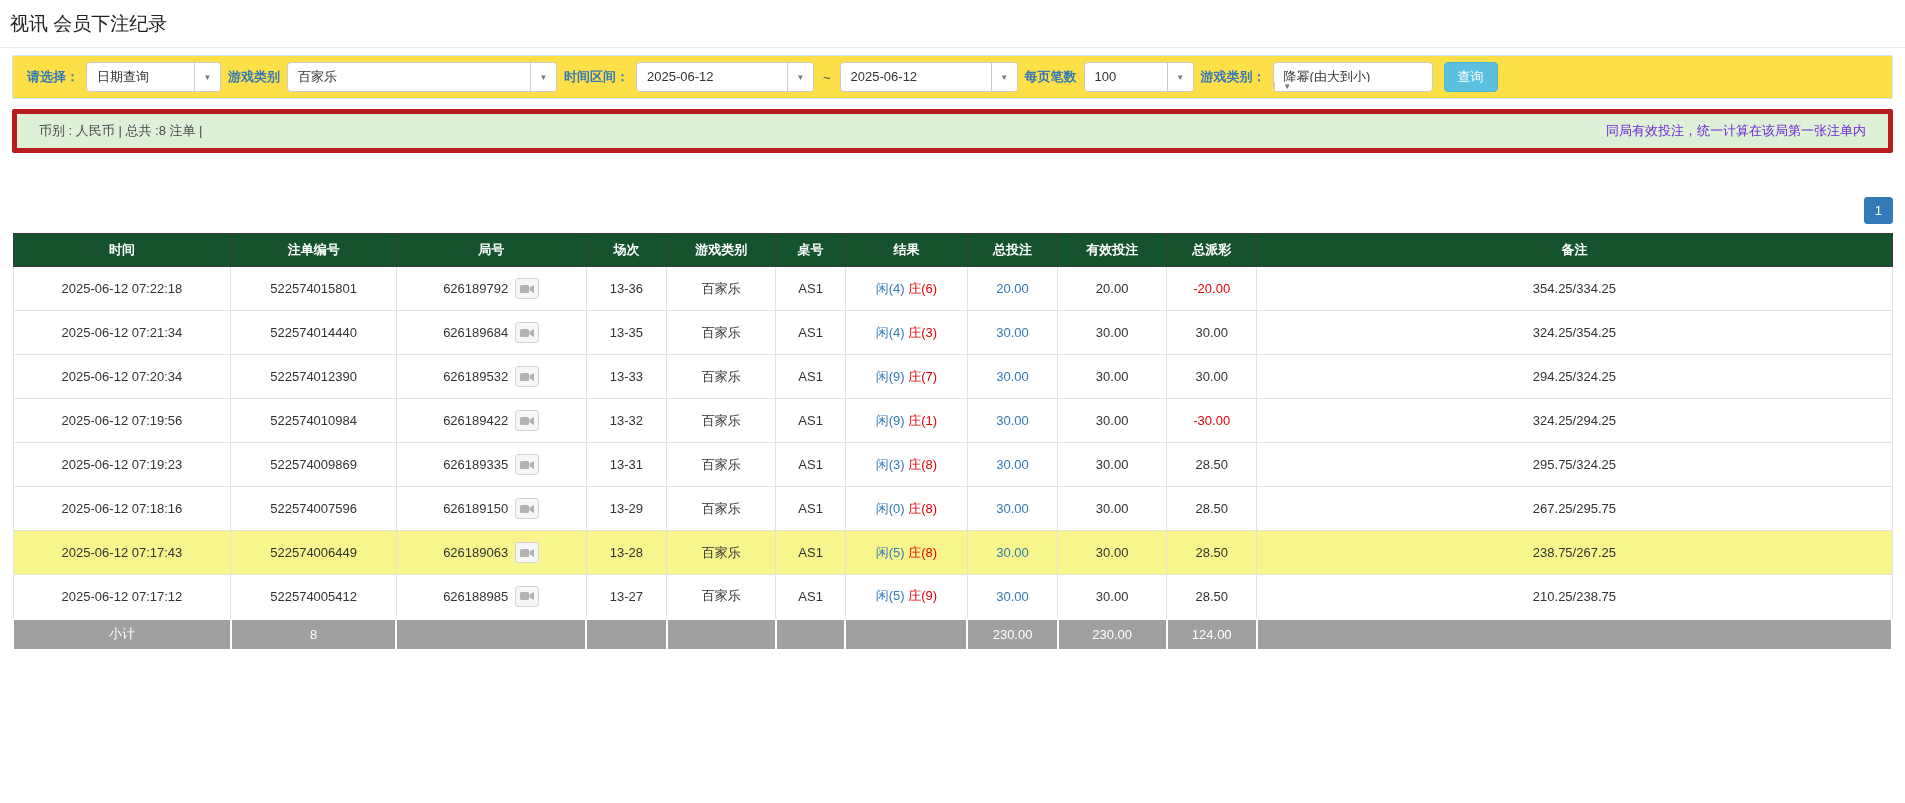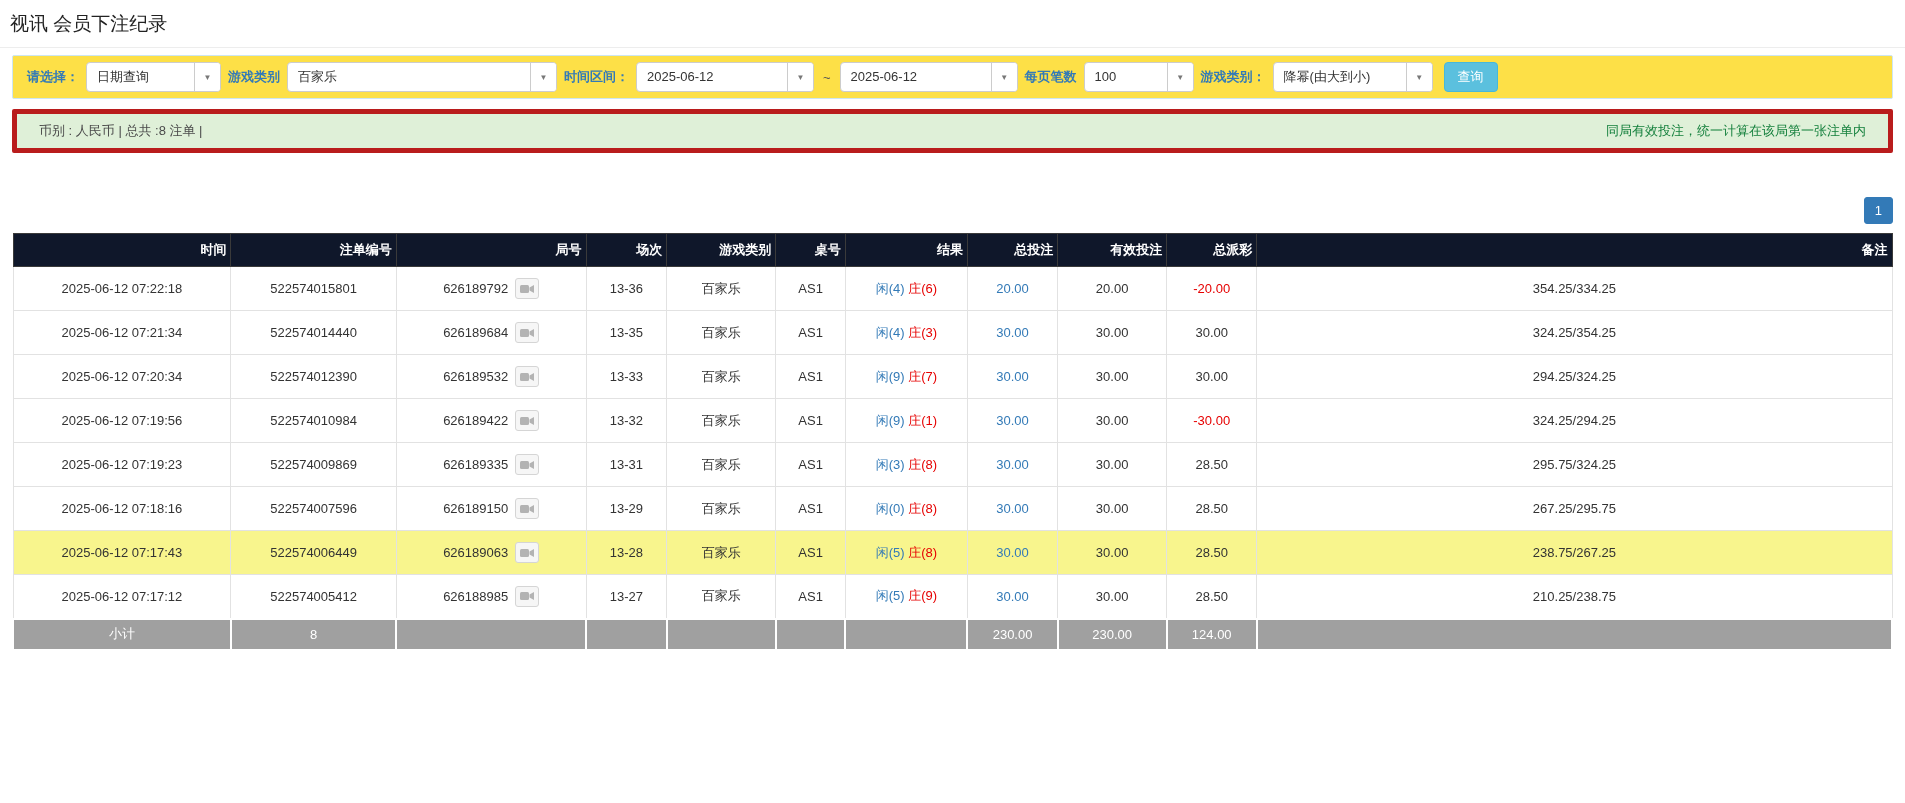--- a/index.html
+++ b/index.html
@@ -29,56 +29,56 @@
     border: 1px solid #ccc;
     border-radius: 4px;
     height: 30px;
     overflow: hidden;
   }
   .combo-val { flex: 1; padding: 0 10px; line-height: 28px; font-size: 13px; color: #333; white-space: nowrap; overflow: hidden; }
   .combo-caret {
     width: 26px; display: flex; align-items: center; justify-content: center;
     border-left: 1px solid #ccc; color: #777; font-size: 8px; background: #fff; cursor: pointer;
   }
-  .w135 { width: 135px; } .w270 { width: 270px; } .w178 { width: 178px; } .w110 { width: 110px; } .w160 { width: 160px; }
+  .w135 { width: 135px; } .w270 { width: 270px; } .w178 { width: 178px; } .w110 { width: 110px; } .w160 { width: 160px; flex-direction: column; }
   .tilde { color: #555; font-size: 13px; padding: 0 2px; }
   .btn-query {
     background: #5bc0de; border: 1px solid #46b8da; color: #fff;
     font-size: 13px; padding: 6px 13px; border-radius: 4px; cursor: pointer; height: 30px; line-height: 16px;
     margin-left: 4px;
   }
 
   
   .summary-bar {
     margin: 10px 12px 0 12px;
     background: #dff0d8;
     border: 5px solid #b91c1c;
     border-radius: 2px;
     padding: 8px 22px;
     display: flex;
     align-items: center;
     justify-content: space-between;
     font-size: 13px;
   }
   .summary-left { color: #4a4a4a; }
-  .summary-right { color: #15803d; }
+  .summary-right { color: #6d28d9; }
 
   
   .pagination-bar { margin: 44px 12px 9px 12px; text-align: right; }
   .page-btn {
     display: inline-block; min-width: 27px; padding: 5px 10px;
     background: #337ab7; border: 1px solid #337ab7; color: #fff;
     font-size: 13px; border-radius: 3px; cursor: pointer; text-align: center;
   }
 
   
   .records-table { width: calc(100% - 24px); margin: 0 12px; border-collapse: collapse; font-size: 13px; table-layout: fixed; }
   .records-table th {
-    background: #0f172a; color: #fff; font-weight: bold;
-    border: 1px solid #3a3a3a; padding: 7px 4px; text-align: right; height: 28px;
+    background: #14532d; color: #fff; font-weight: bold;
+    border: 1px solid #3a3a3a; padding: 7px 4px; text-align: center; height: 28px;
   }
   .records-table td {
     border: 1px solid #e2e2e2; padding: 4px; text-align: center; height: 44px;
     background: #fff; color: #333;
   }
   tr.hl td { background: #f8f58d; }
   .blue { color: #337ab7; }
   .red { color: #e60000; }
   .bet-link { color: #337ab7; cursor: pointer; }
   .payout.neg { color: #e60000; }

